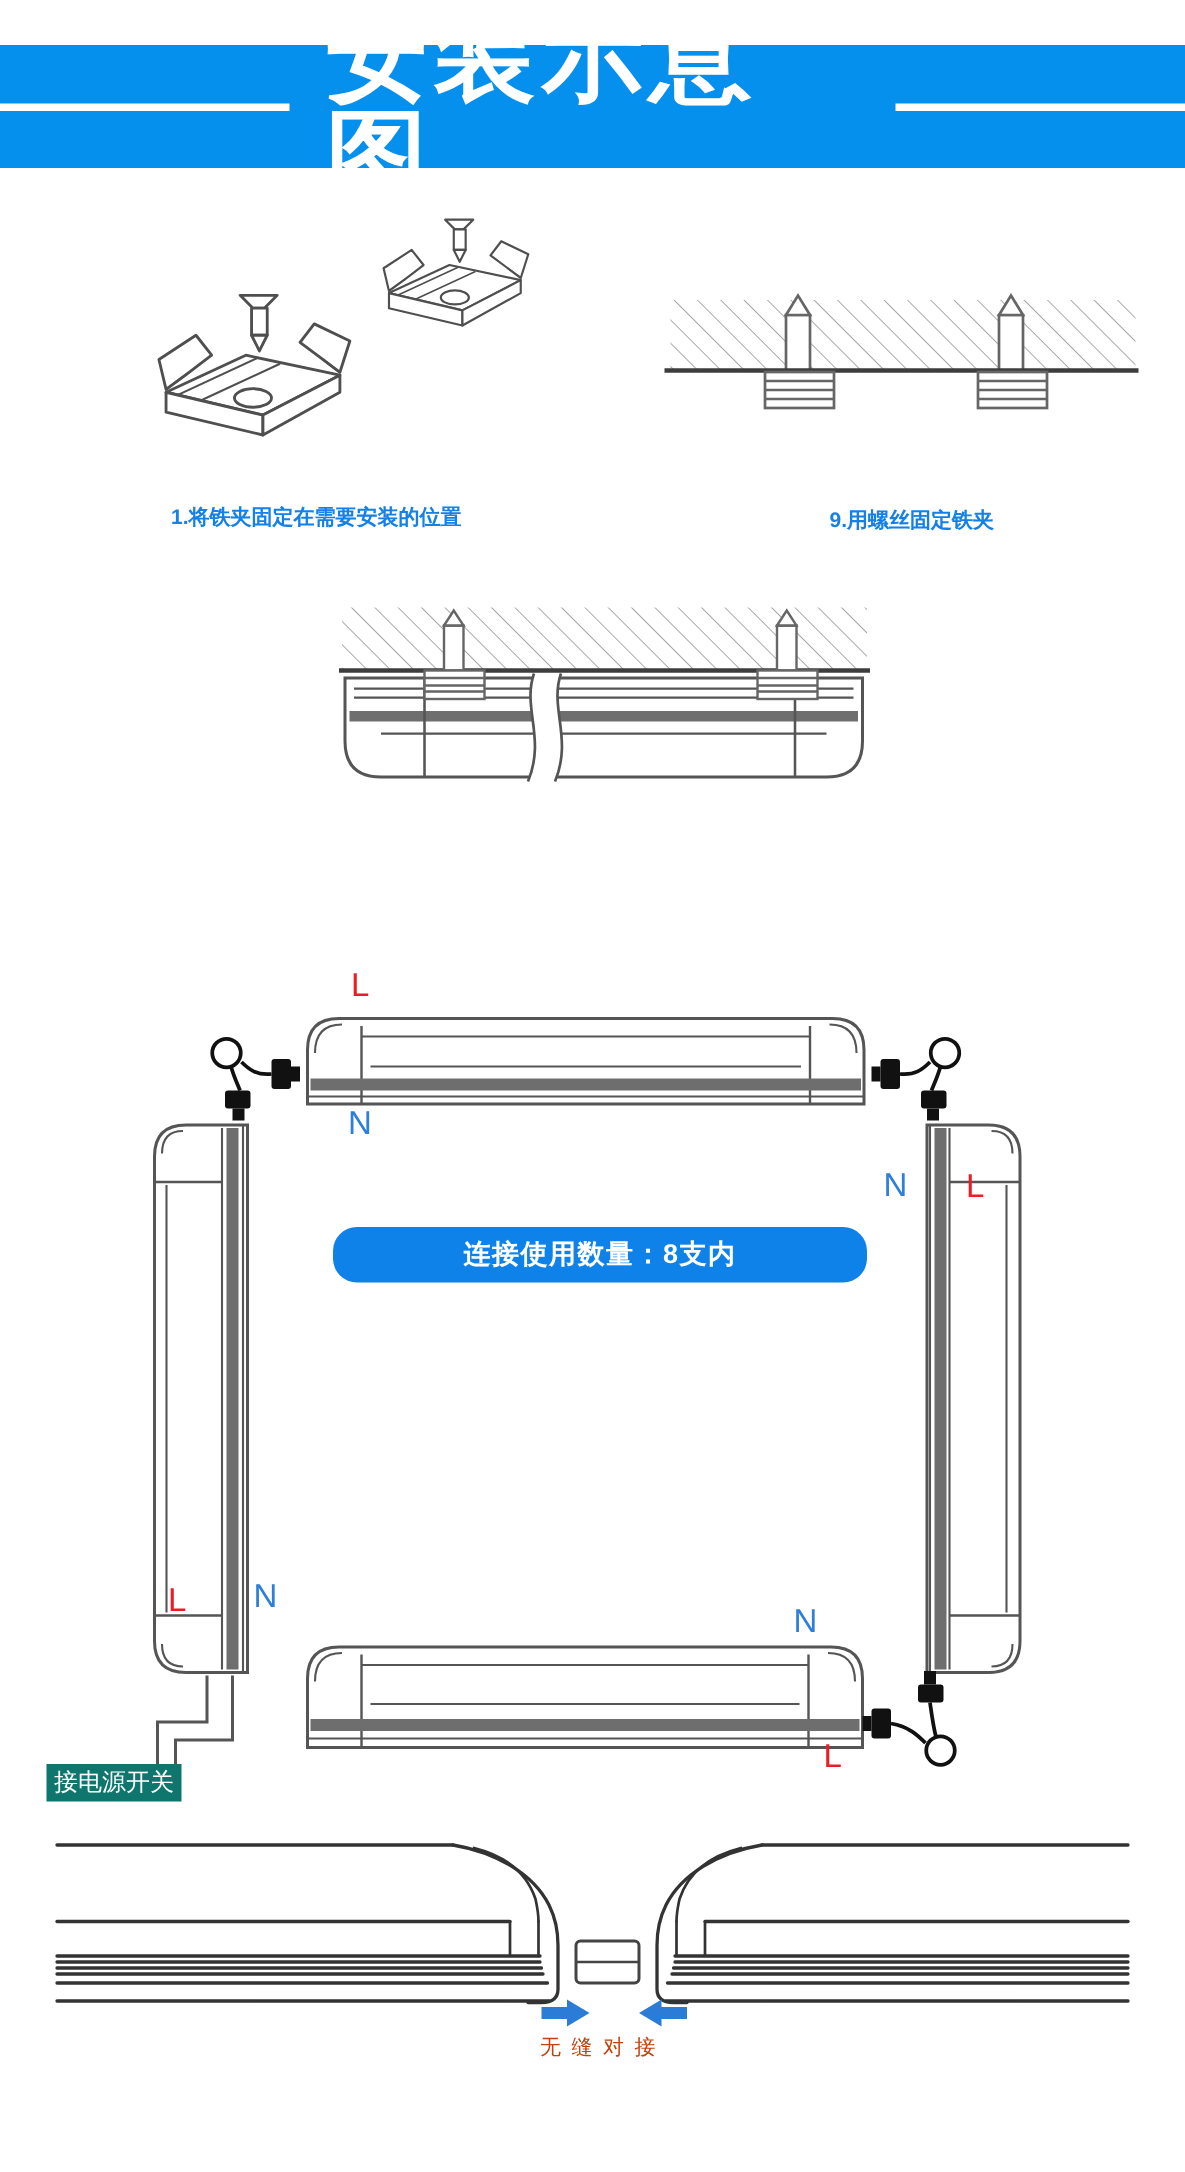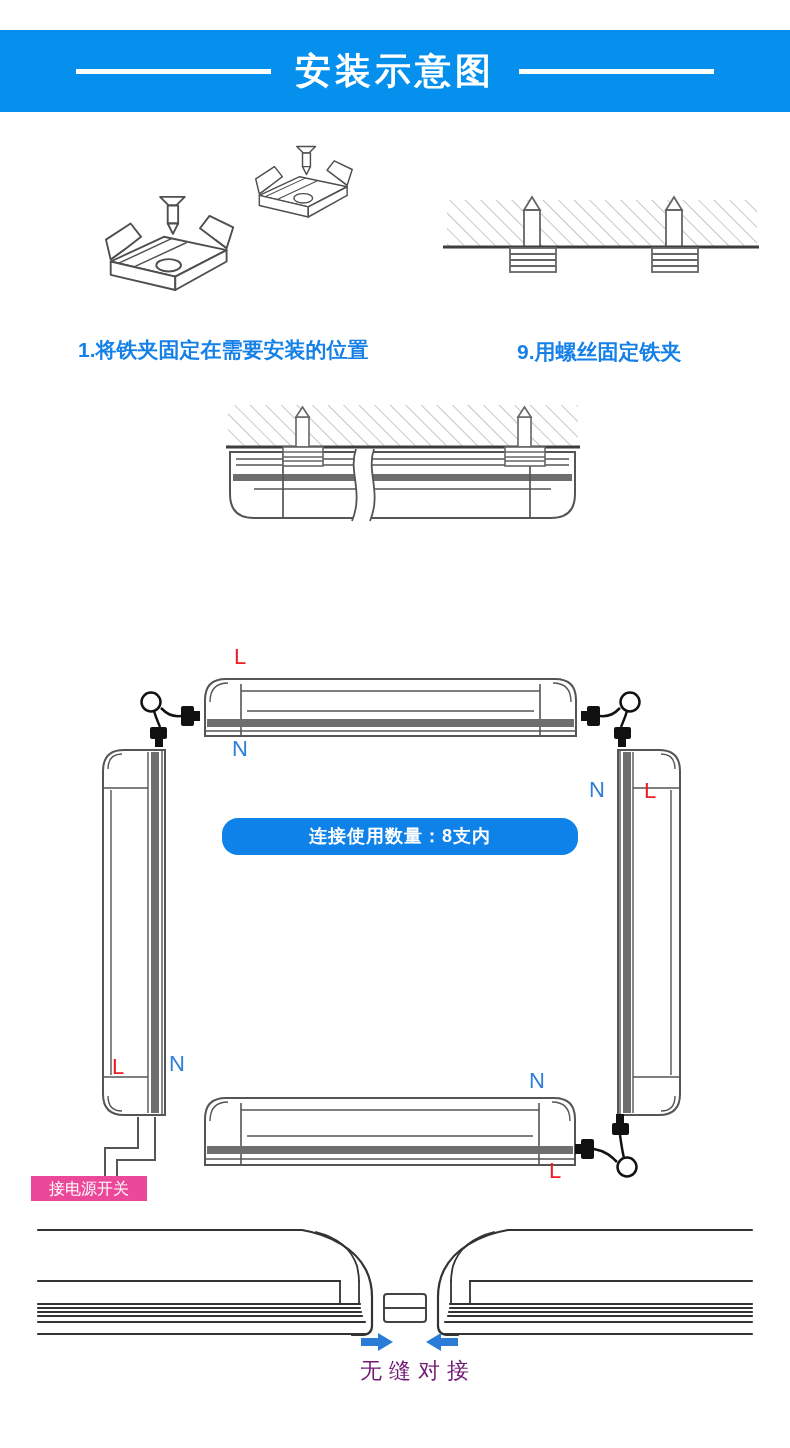--- a/index.html
+++ b/index.html
@@ -3,44 +3,44 @@
 <meta charset="utf-8">
 <style>
   * { margin:0; padding:0; box-sizing:border-box; }
   body { background:#fff; font-family:"Liberation Sans", sans-serif; }
   .page { position:relative; width:790px; height:1448px; background:#ffffff; overflow:hidden; margin:0 auto; }
 
   
   .banner { position:absolute; left:0; top:30px; width:790px; height:82px; background:#0590EE;
             display:flex; align-items:center; justify-content:center; gap:24px; }
   .banner .dash { width:195px; height:5px; background:#ffffff; }
-  .banner h1 { color:#ffffff; font-size:36px; font-weight:bold; letter-spacing:4px; line-height:1; }
+  .banner h1 { color:#ffffff; font-size:68px; font-weight:bold; letter-spacing:4px; line-height:1; }
 
   
   .illus { position:absolute; }
   svg { display:block; }
 
-  .step-label { position:absolute; color:#1581E8; font-size:21px; font-weight:bold; white-space:nowrap; }
+  .step-label { position:absolute; color:#1581E8; font-size:14px; font-weight:bold; white-space:nowrap;margin-left:36px; }
   #step1-label { left:78px;  top:336px; }
   #step2-label { left:517px; top:338px; }
   #step3-label { left:280px; top:549px; }
 
   
   .wire-label { position:absolute; font-size:22px; font-weight:500; line-height:1; }
   .wire-L { color:#ED1C24; }
   .wire-N { color:#2E7FD9; }
 
   .badge { position:absolute; left:222px; top:818px; width:356px; height:37px; background:#0E82E8;
            border-radius:16px; color:#fff; font-size:18px; font-weight:bold; letter-spacing:1px;
            text-align:center; line-height:37px; }
 
-  .power-label { position:absolute; left:31px; top:1176px; width:116px; height:25px; background:#ec4899;
+  .power-label { position:absolute; left:31px; top:1176px; width:90px; height:25px; background:#0f766e;
                  color:#fff; font-size:16px; text-align:center; line-height:25px; }
 
-  .seamless-label { position:absolute; left:360px; top:1356px; color:#701a75; font-size:22px;
+  .seamless-label { position:absolute; left:360px; top:1356px; color:#c2410c; font-size:14px;
                     font-weight:500; letter-spacing:7px; white-space:nowrap; }
 </style>
 </head>
 <body>
 
 <div class="page">
 
   <header class="banner">
     <span class="dash"></span>
     <h1>安装示意图</h1>

